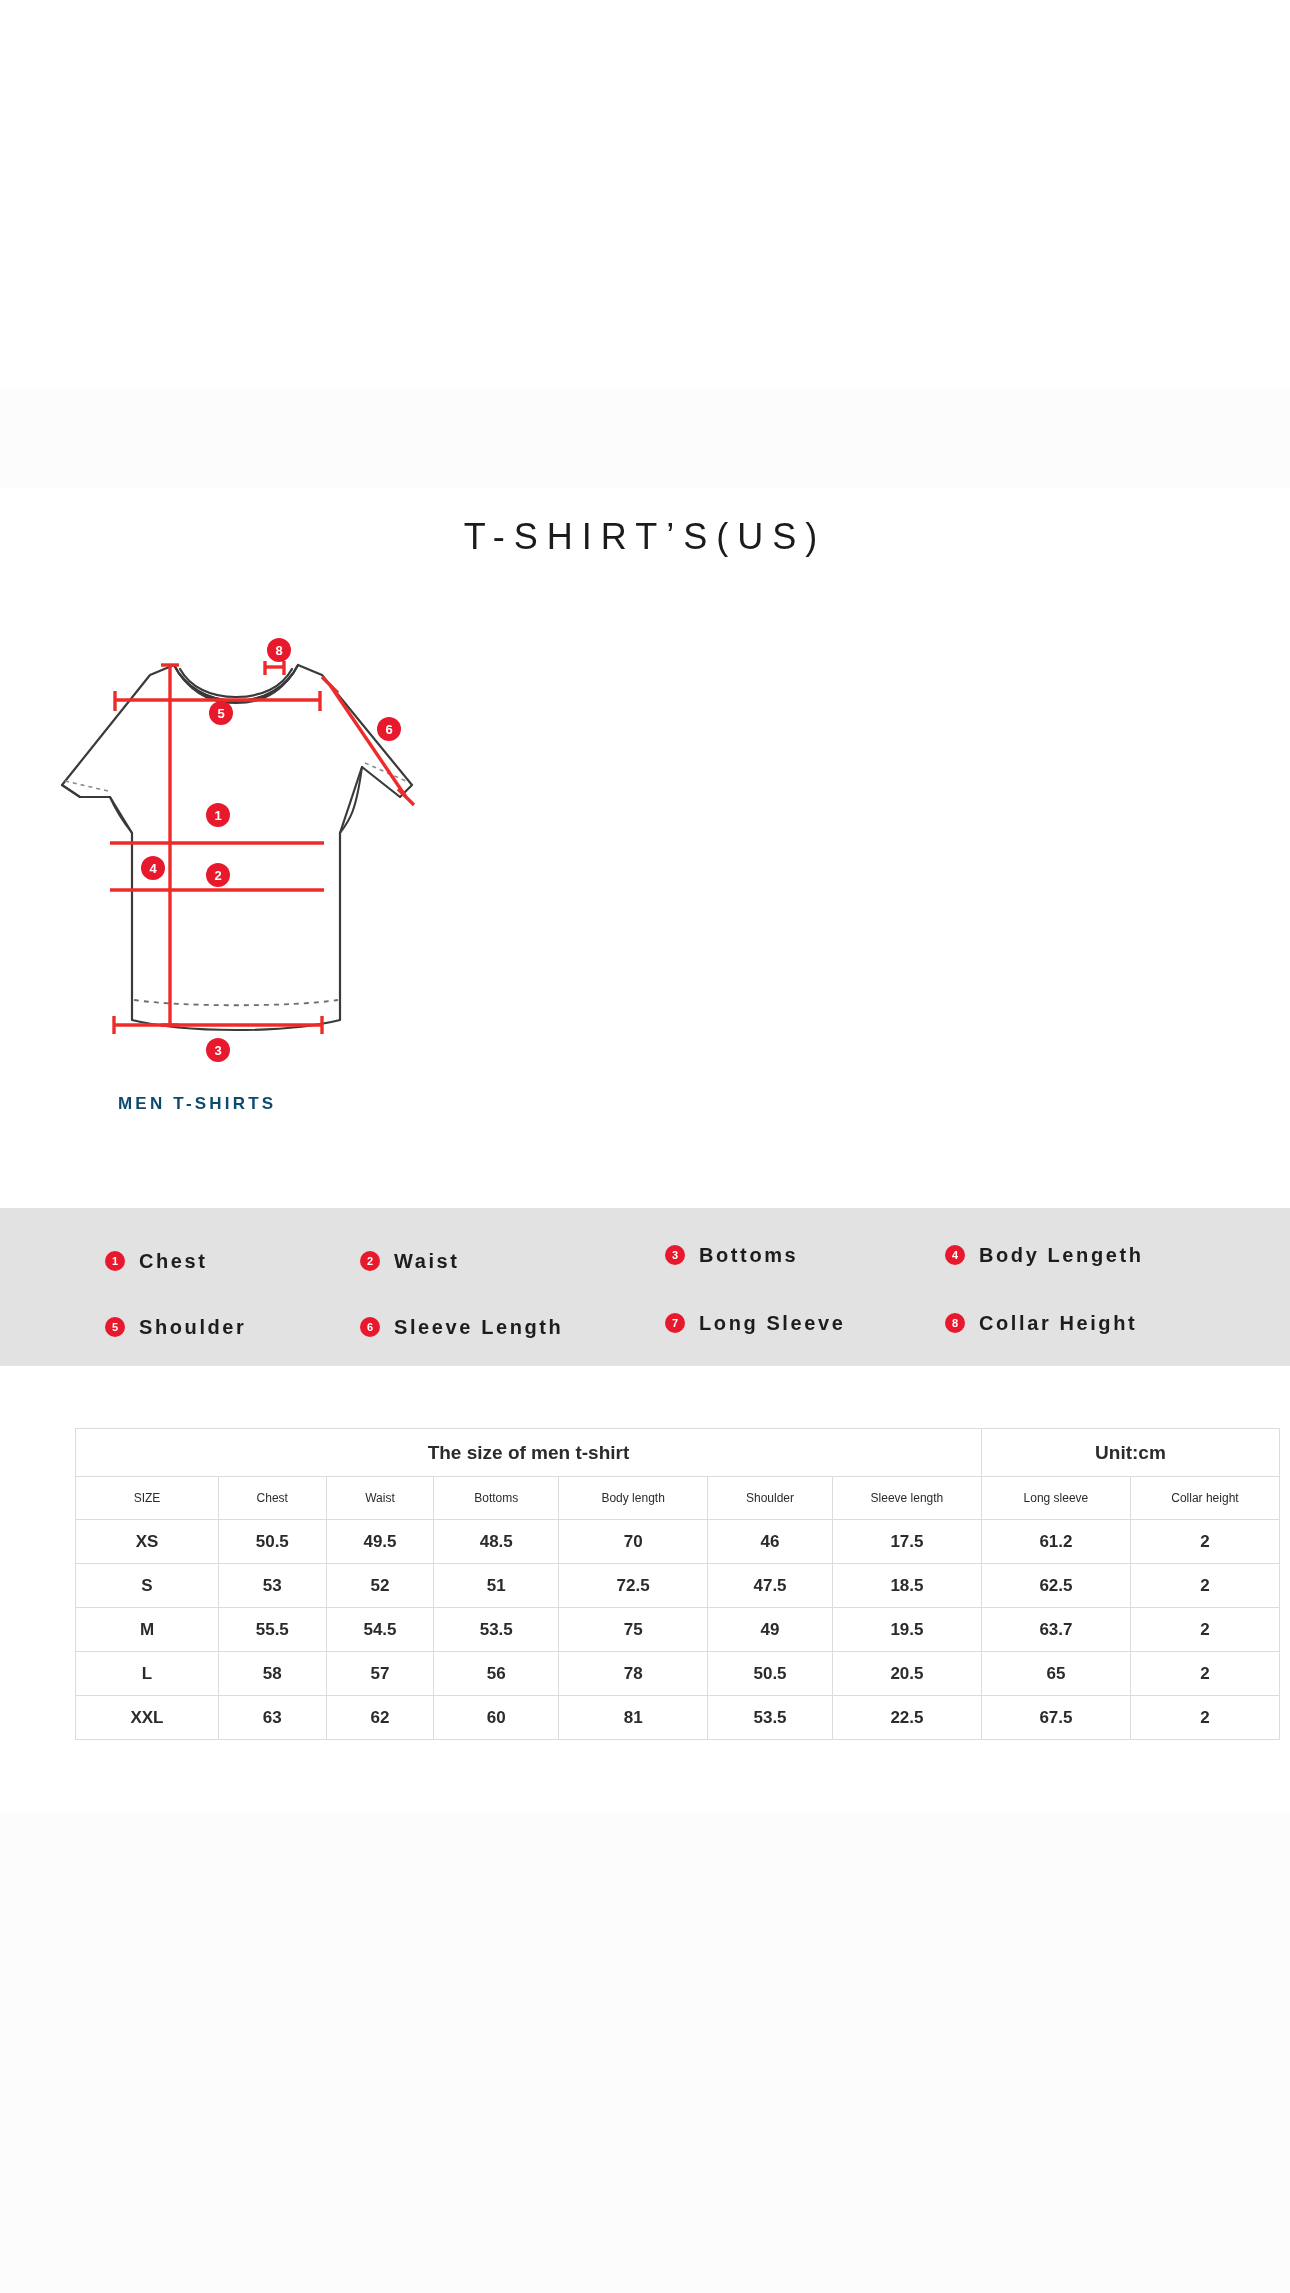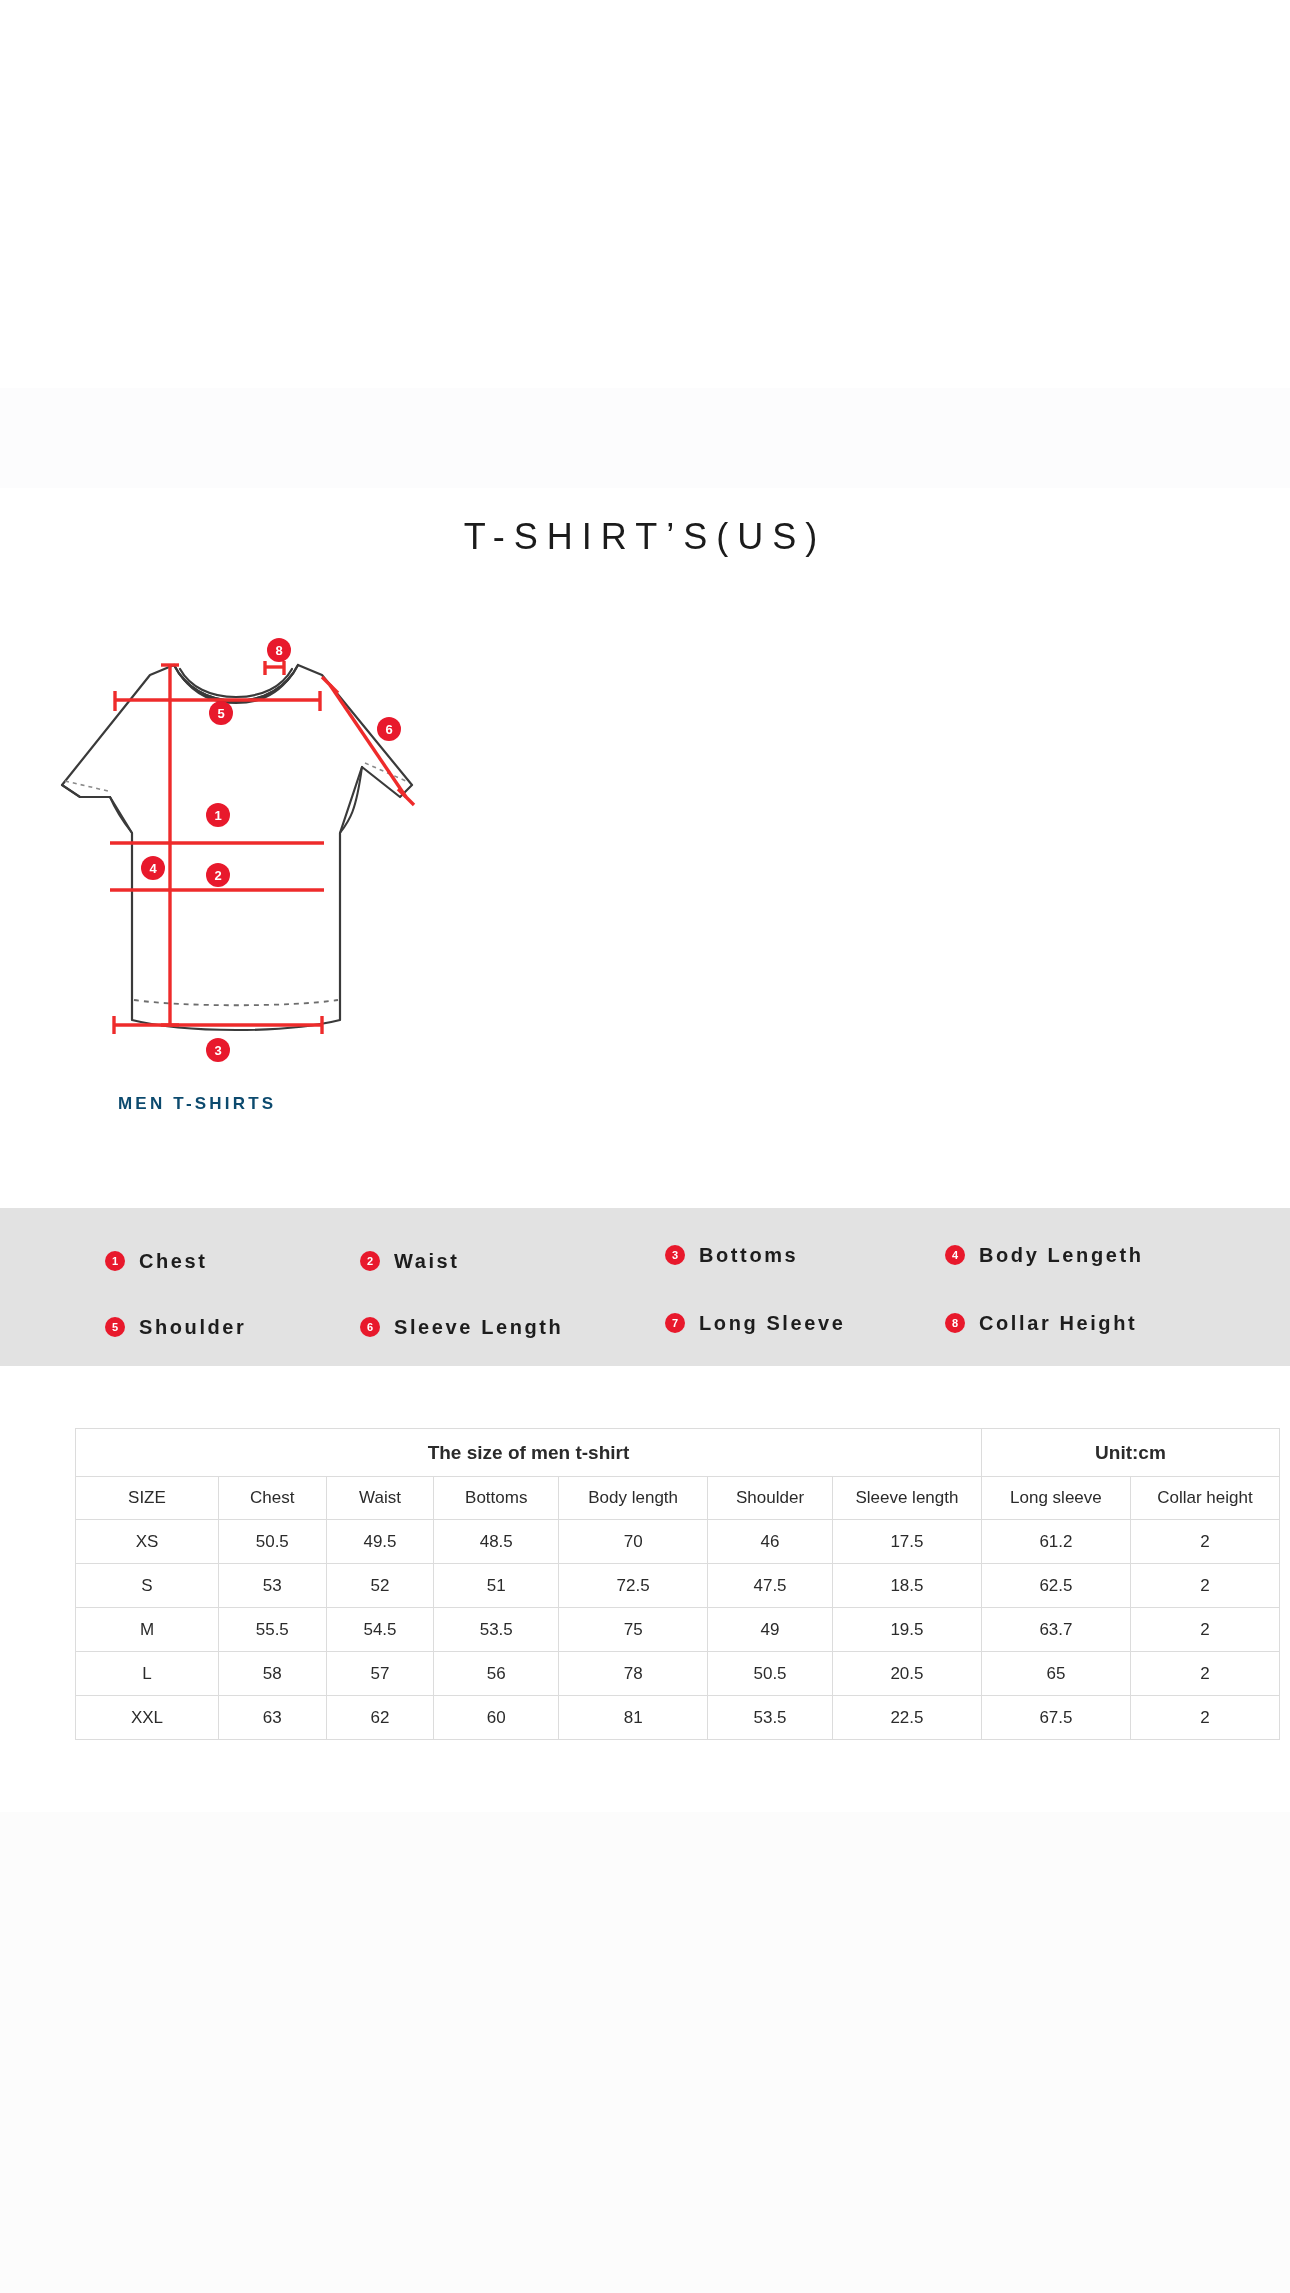--- a/index.html
+++ b/index.html
@@ -151,24 +151,25 @@
     padding: 0 2px;
   }
   table.size-table tr.caption-row td {
     height: 47px;
     font-weight: 700;
     font-size: 19px;
   }
   table.size-table tr.head-row td {
     height: 42px;
     font-weight: 400;
-    font-size: 17px;
+    font-size: 12px;
   }
   table.size-table tr.data-row td {
     height: 43px;
+    font-weight: bold;
   }
   
   col.c-size   { width: 142px; }
   col.c-gen    { width: 107px; }
   col.c-wide   { width: 124px; }
   col.c-wider  { width: 148px; }
 </style>
 </head>
 <body>
 

